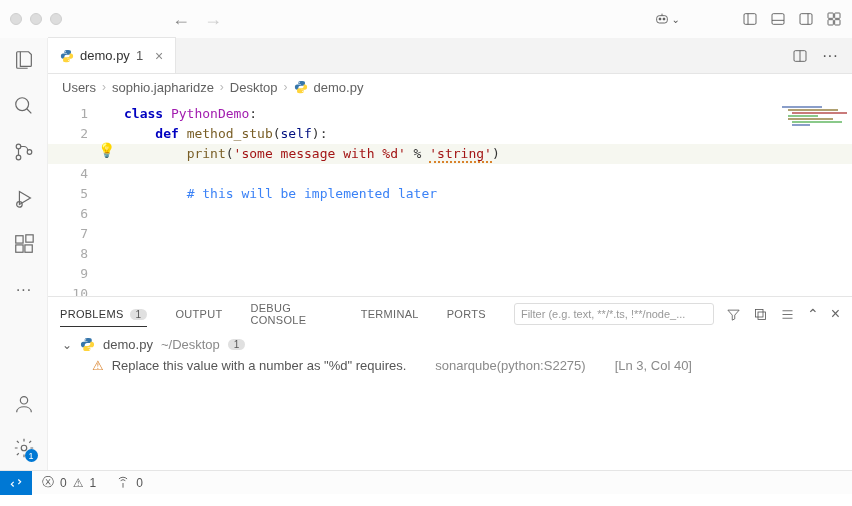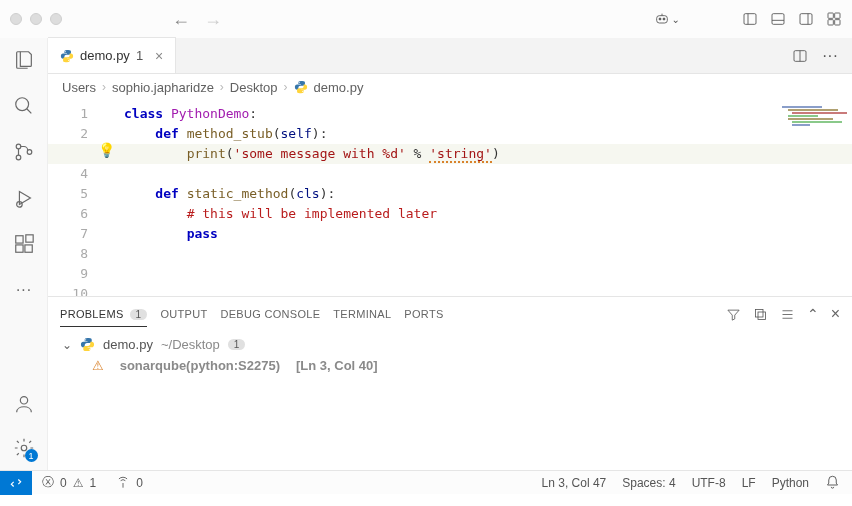--- a/index.html
+++ b/index.html
@@ -31,39 +31,39 @@
   .breadcrumb { height:26px; display:flex; align-items:center; padding:0 14px; gap:6px; font-size:13px; color:#616161;}
   .bc-sep { color:#bbb; font-size:12px;}
   .breadcrumb .pyicon { width:14px; height:14px;}
   .editor-wrap { display:flex; position:relative; flex:1; overflow:hidden; font-family:Menlo,Consolas,monospace; font-size:13px;}
   .gutter { width:50px; text-align:right; color:#aaa; padding:4px 10px 0 0; line-height:20px; user-select:none;}
   .glyphs { width:18px; padding-top:4px; line-height:20px; position:relative;}
   .bulb { color:#007acc; font-size:14px; position:absolute; top:40px; left:0;}
   .code { flex:1; padding:4px 0 0 8px; line-height:20px;}
   .cl { white-space:pre; height:20px;}
   .hl { background:#f6f7f0; display:block; margin-left:-78px; padding-left:78px; margin-right:-100px;}
-  .kw { color:#0000c0;font-weight:bold;} .fn { color:#795e26;} .cls { color:#a21caf;} .str { color:#a31515;margin-top:40px;} .dec { color:#267f99;} .cm { color:#b91c1c;} .par{color:#001080;}
+  .kw { color:#0000c0;font-weight:bold;} .fn { color:#795e26;} .cls { color:#a21caf;} .str { color:#a31515;margin-top:40px;} .dec { color:#267f99;} .cm { color:#3b82f6;} .par{color:#001080;}
   .squiggle { border-bottom:2px dotted #d9822b; padding-bottom:0;}
   .minimap { position:absolute; right:10px; top:6px; width:60px; height:30px;}
   .minimap .ln { height:2px; margin-bottom:1px;}
   .panel { height:174px; border-top:1px solid #e5e5e5; display:flex; flex-direction:column;}
-  .ptabs { display:flex; align-items:center; height:34px; padding:0 12px; gap:13px; font-size:11px; color:#666;}
+  .ptabs { display:flex; align-items:center; height:34px; padding:0 12px; gap:28px; font-size:11px; color:#666;}
   .ptabs .pt { letter-spacing:.3px; cursor:default;}
   .ptabs .pt.active { color:#333; border-bottom:1px solid #333; padding-bottom:6px; margin-bottom:-6px;}
   .ptabs .badge { background:#e0e0e0; color:#555; border-radius:8px; padding:0 6px; font-size:10px; margin-left:6px;}
   .ptabs .right { margin-left:auto; display:flex; gap:12px; align-items:center;}
   .filter { width:200px; height:22px; border:1px solid #ddd; border-radius:3px; padding:0 6px; font-size:11px; color:#999; display:flex; align-items:center;}
   .pbody { padding:6px 14px; font-size:13px; color:#555;}
   .prow1 { display:flex; align-items:center; gap:8px;}
   .prow1 .chev { color:#666; font-size:12px;}
   .prow1 .muted { color:#8a8a8a;}
   .prow1 .badge { background:#e0e0e0; color:#555; border-radius:8px; padding:0 6px; font-size:10px;}
   .prow2 { display:flex; align-items:center; gap:8px; padding:6px 0 0 30px;}
   .warnico { color:#d9822b;}
-  .prow2 .muted2 { color:#8a8a8a; margin-left:8px;font-weight:bold;}
+  .prow2 .muted2 { color:#8a8a8a; margin-left:21px;}
   .statusbar { height:24px; background:#fcfcfc; border-top:1px solid #e5e5e5; display:flex; align-items:center; font-size:12px; color:#555;}
   .statusbar .remote { width:32px; height:24px; background:#0078d4; color:#fff; display:flex; align-items:center; justify-content:center;}
   .statusbar .grp { display:flex; align-items:center; gap:6px; padding:0 10px;}
   .statusbar .rgrp { margin-left:auto; display:flex; align-items:center; gap:16px; padding:0 12px;}
   .pyicon svg { display:block; }
 </style>
 </head>
 <body>
 
 <div class="titlebar">
@@ -221,23 +221,21 @@
           <div>10</div>
       </div>
       <div class="glyphs">
         <div class="bulb">💡</div>
       </div>
       <div class="code">
         <div class="cl"><span class="kw">class </span><span class="cls">PythonDemo</span><span>:</span></div>
         <div class="cl"><span>    </span><span class="kw">def </span><span class="fn">method_stub</span><span>(</span><span class="par">self</span><span>):</span></div>
         <div class="cl hl"><span>        </span><span class="fn">print</span><span>(</span><span class="str">'some message with %d'</span><span> % </span><span class="str squiggle">'string'</span><span>)</span></div>
         <div class="cl"></div>
-        <div class="cl"><span>    </span><span class="kw">def </span><span class="fn">static_method</span><span>(</span><span class="par">cls</span><span>):</span></div>
         <div class="cl"><span>        </span><span class="cm"># this will be implemented later</span></div>
-        <div class="cl"><span>        </span><span class="kw">pass</span></div>
         <div class="cl"></div>
         <div class="cl"></div>
       </div>
       <div class="minimap">
         <div class="ln" style="width:40px;background:#8a9ec9;"></div>
         <div class="ln" style="width:50px;background:#b0a070;margin-left:6px;"></div>
         <div class="ln" style="width:55px;background:#c97a7a;margin-left:10px;"></div>
         <div class="ln" style="width:30px;background:#8ac98a;margin-left:6px;"></div>
         <div class="ln" style="width:45px;background:#b0a070;margin-left:6px;"></div>
         <div class="ln" style="width:50px;background:#8ac98a;margin-left:10px;"></div>
@@ -246,20 +244,23 @@
     </div>
 
     <div class="panel">
       <div class="ptabs">
         <div class="pt active"><span>PROBLEMS</span><span class="badge">1</span></div>
         <div class="pt">OUTPUT</div>
         <div class="pt">DEBUG CONSOLE</div>
         <div class="pt">TERMINAL</div>
         <div class="pt">PORTS</div>
         <div class="right">
+          <div class="filter">
+              <span>Filter (e.g. text, **/*.ts, !**/node_...</span>
+            </div>
           <svg class="uicon" viewBox="0 0 24 24" style="width:15px;height:15px;">
               <path d="M3 5h18l-7 8v6l-4 2v-8z"></path>
             </svg>
           <svg class="uicon" viewBox="0 0 24 24" style="width:15px;height:15px;">
               <rect x="4" y="4" width="12" height="12"></rect>
               <rect x="8" y="8" width="12" height="12"></rect>
             </svg>
           <svg class="uicon" viewBox="0 0 24 24" style="width:15px;height:15px;">
               <line x1="4" y1="6" x2="20" y2="6"></line>
               <line x1="4" y1="12" x2="20" y2="12"></line>
@@ -279,20 +280,21 @@
                 <path fill="#ffd43b" d="M16 30c5 0 6-2 6-4v-3h-6v-1h9c3 0 5-2 5-6s-2-6-5-6h-3v4c0 3-2 5-5 5h-6c-2 0-4 2-4 4v3c0 2 1 4 6 4h3z"></path>
                 <circle cx="20" cy="26" r="1.2" fill="#fff"></circle>
               </svg>
             </span>
           <span>demo.py</span>
           <span class="muted">~/Desktop</span>
           <span class="badge">1</span>
         </div>
         <div class="prow2">
           <span class="warnico">⚠</span>
+          <span>Replace this value with a number as "%d" requires.</span>
           <span class="muted2">sonarqube(python:S2275)</span>
           <span class="muted2">[Ln 3, Col 40]</span>
         </div>
       </div>
     </div>
   </div>
 </div>
 
 <div class="statusbar">
   <div class="remote">
@@ -306,23 +308,13 @@
       <span>0</span>
     <span>⚠</span>
       <span>1</span>
   </div>
   <div class="grp">
     <svg width="14" height="14" viewBox="0 0 24 24" fill="none" stroke="#555" stroke-width="1.5">
         <path d="M12 20v-8M8 8a6 6 0 0 1 8 0M5 5a10 10 0 0 1 14 0"></path>
       </svg>
     <span>0</span>
   </div>
-  <div class="rgrp">
-    <span>Ln 3, Col 47</span>
-    <span>Spaces: 4</span>
-    <span>UTF-8</span>
-    <span>LF</span>
-    <span>Python</span>
-    <svg width="15" height="15" viewBox="0 0 24 24" fill="none" stroke="#555" stroke-width="1.5">
-        <path d="M6 8a6 6 0 1 1 12 0v5l2 3H4l2-3zM10 19a2 2 0 0 0 4 0"></path>
-      </svg>
-  </div>
 </div>
 
 </body></html>

